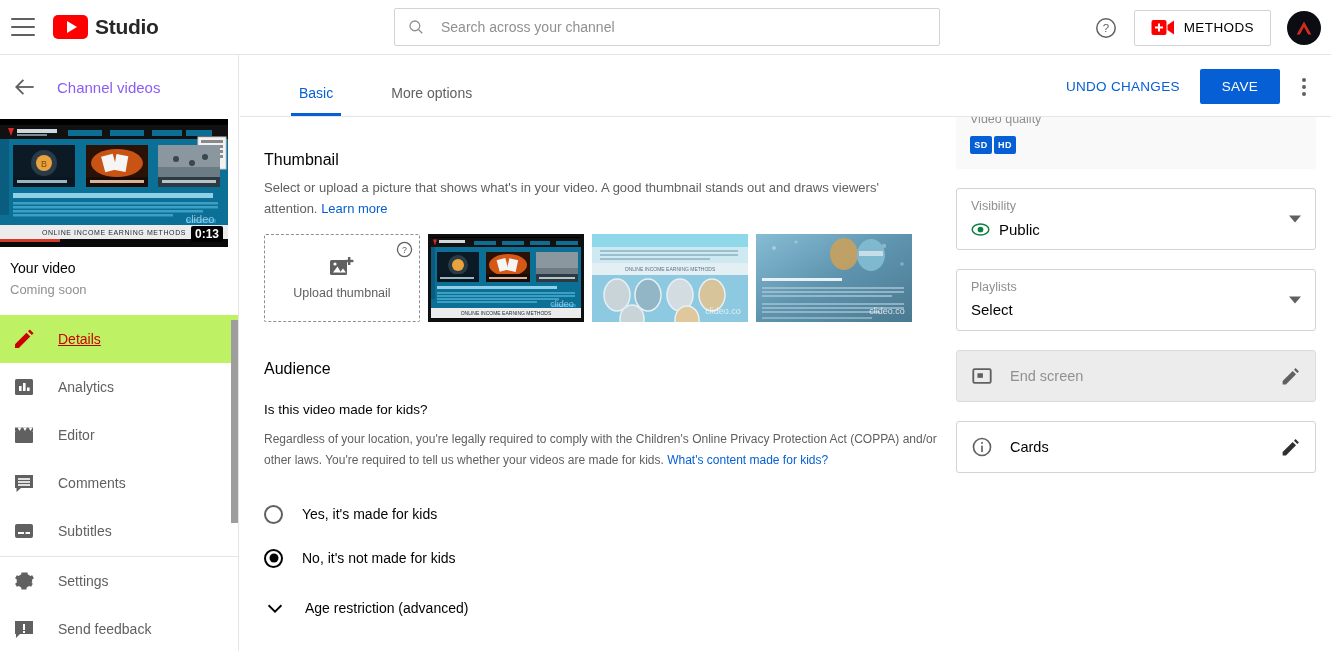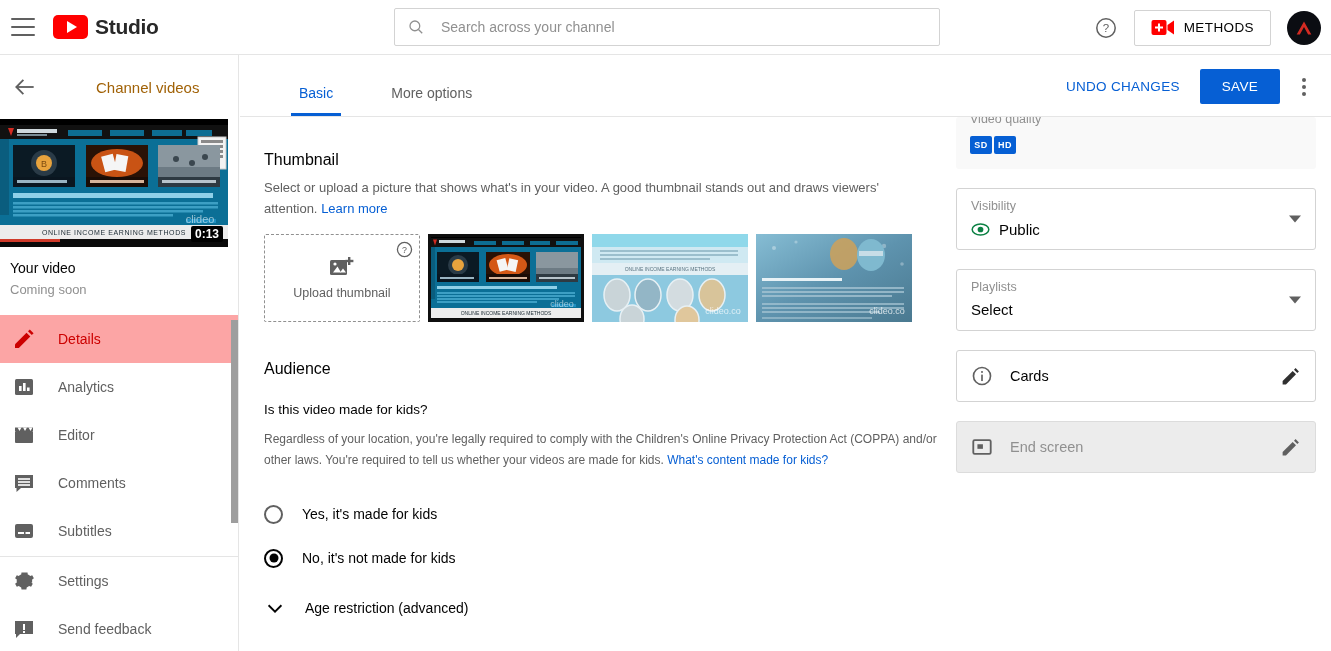--- a/index.html
+++ b/index.html
@@ -60,41 +60,41 @@
     display: flex; align-items: center; justify-content: center; cursor: pointer;
   }
 
   
   .sidebar {
     position: absolute; left: 0; top: 55px; width: 239px; height: 596px;
     background: #fff; border-right: 1px solid #e5e5e5; overflow: hidden;
   }
   .sb-head { height: 64px; display: flex; align-items: center; padding-left: 12px; }
   .back-arrow { width: 26px; height: 26px; cursor: pointer; margin-right: 19px; }
-  .sb-title { font-size: 15px; color: #a16207; margin-left: 39px; }
+  .sb-title { font-size: 15px; color: #8b5cf6; }
 
   .vid-thumb {
     position: relative; width: 228px; height: 128px; margin: 0 0 0 0; background: #000;
     overflow: hidden; cursor: pointer;
   }
   .dur-badge {
     position: absolute; right: 5px; bottom: 5px; background: #000; color: #fff;
     font-size: 12px; font-weight: 700; padding: 1px 4px; border-radius: 2px;
     font-family: "Liberation Sans", sans-serif;
   }
   .vid-meta { padding: 13px 0 0 10px; }
   .vid-title { font-size: 14px; color: #030303; }
   .vid-sub { font-size: 13px; color: #909090; margin-top: 6px; }
 
   .navlist { margin-top: 18px; position: relative; }
   .navitem {
     height: 48px; display: flex; align-items: center; padding-left: 12px; cursor: pointer;
     color: #606060;
   }
-  .navitem.active { background: #fca5a5; color: #c00000; }
+  .navitem.active { background: #bef264; color: #c00000; text-decoration: underline; }
   .navitem .nav-ic { width: 24px; height: 24px; margin-right: 22px; flex: none; }
   .navitem .nav-label { font-size: 14px; }
   .navitem.active .nav-label { color: #cc0000; font-weight: 500; }
 
   .sb-divider { border-top: 1px solid #e5e5e5; margin-top: 1px; }
   .sb-bottom { }
 
   .sb-scroll {
     position: absolute; right: 0px; top: 265px; width: 7px; height: 203px;
     background: #9e9e9e; border-radius: 0;
@@ -596,40 +596,40 @@
         </div>
 
         <div class="field">
           <div class="field-label">Playlists</div>
           <div class="field-value">
             <span>Select</span>
           </div>
           <div class="dropdown-arrow"></div>
         </div>
 
+        <div class="rowfield disabled">
+          <svg class="rf-ic" viewBox="0 0 24 24">
+            <rect x="2.5" y="4.5" width="19" height="15" rx="1.5" fill="none" stroke="#606060" stroke-width="2"></rect>
+            <rect x="7" y="9" width="6" height="5" fill="#606060"></rect>
+          </svg>
+          <span class="rf-label">End screen</span>
+          <svg class="pencil" viewBox="0 0 24 24">
+            <path d="M3 17.2 L14.5 5.7 L18.3 9.5 L6.8 21 L3 21 Z" fill="#606060"></path>
+            <path d="M16 4.2 L17.8 2.4 L21.6 6.2 L19.8 8 Z" fill="#606060"></path>
+          </svg>
+        </div>
+
         <div class="rowfield">
           <svg class="rf-ic" viewBox="0 0 24 24">
             <circle cx="12" cy="12" r="9.3" fill="none" stroke="#606060" stroke-width="1.8"></circle>
             <rect x="11.1" y="10.5" width="1.8" height="7" fill="#606060"></rect>
             <rect x="11.1" y="6.6" width="1.8" height="2" fill="#606060"></rect>
           </svg>
           <span class="rf-label">Cards</span>
           <svg class="pencil" viewBox="0 0 24 24">
             <path d="M3 17.2 L14.5 5.7 L18.3 9.5 L6.8 21 L3 21 Z" fill="#303030"></path>
             <path d="M16 4.2 L17.8 2.4 L21.6 6.2 L19.8 8 Z" fill="#303030"></path>
           </svg>
         </div>
-
-        <div class="rowfield disabled">
-          <svg class="rf-ic" viewBox="0 0 24 24">
-            <rect x="2.5" y="4.5" width="19" height="15" rx="1.5" fill="none" stroke="#606060" stroke-width="2"></rect>
-            <rect x="7" y="9" width="6" height="5" fill="#606060"></rect>
-          </svg>
-          <span class="rf-label">End screen</span>
-          <svg class="pencil" viewBox="0 0 24 24">
-            <path d="M3 17.2 L14.5 5.7 L18.3 9.5 L6.8 21 L3 21 Z" fill="#606060"></path>
-            <path d="M16 4.2 L17.8 2.4 L21.6 6.2 L19.8 8 Z" fill="#606060"></path>
-          </svg>
-        </div>
       </div>
     </div>
   </div>
 </div>
 
 </body></html>

